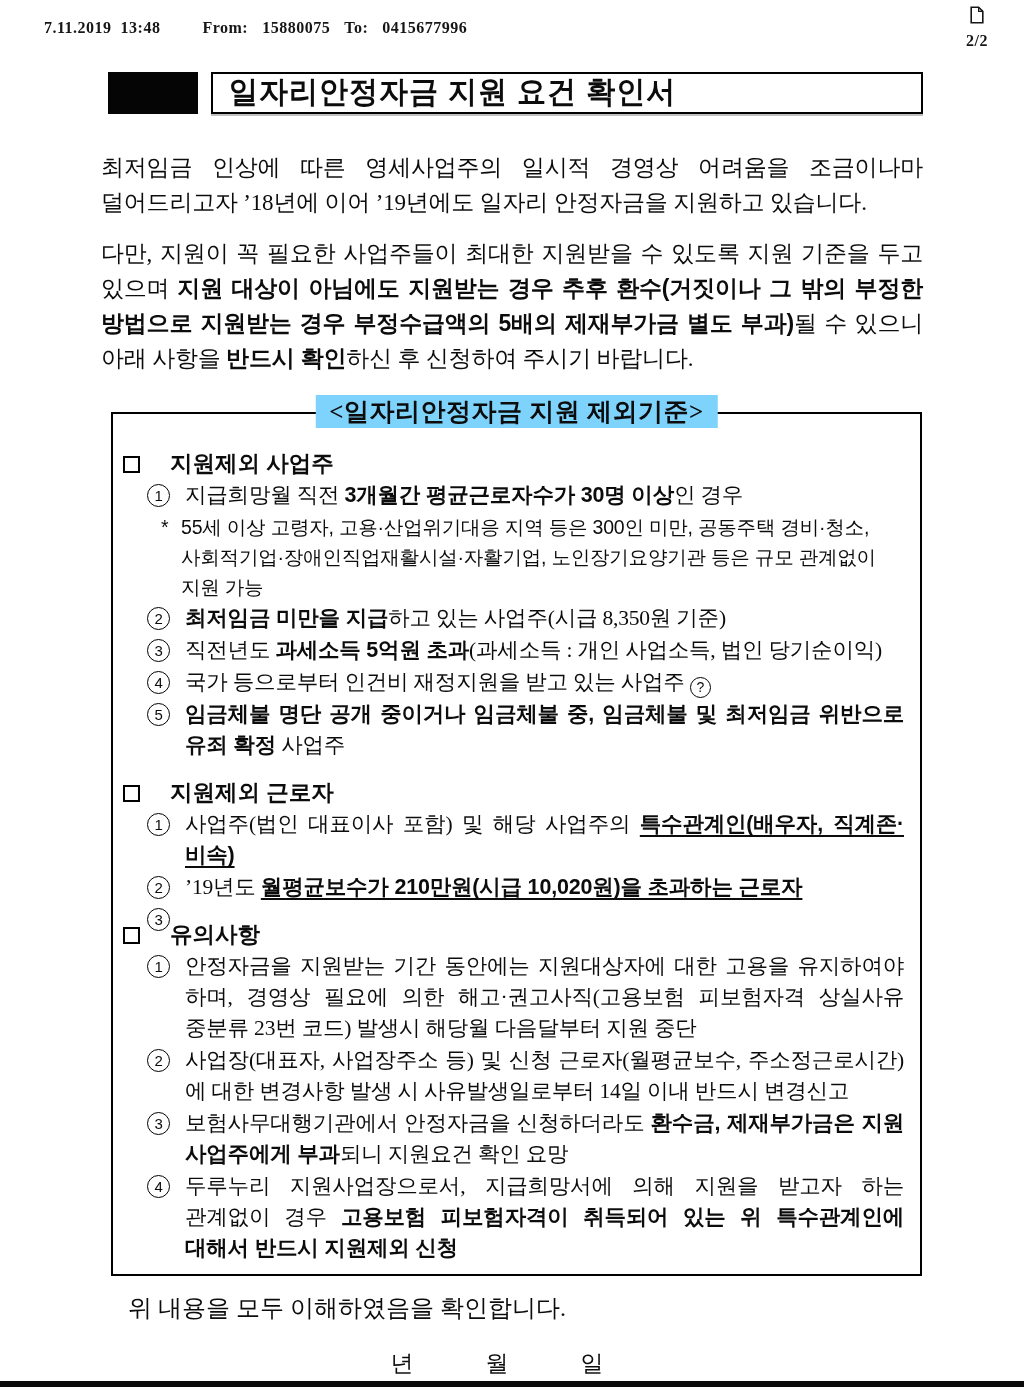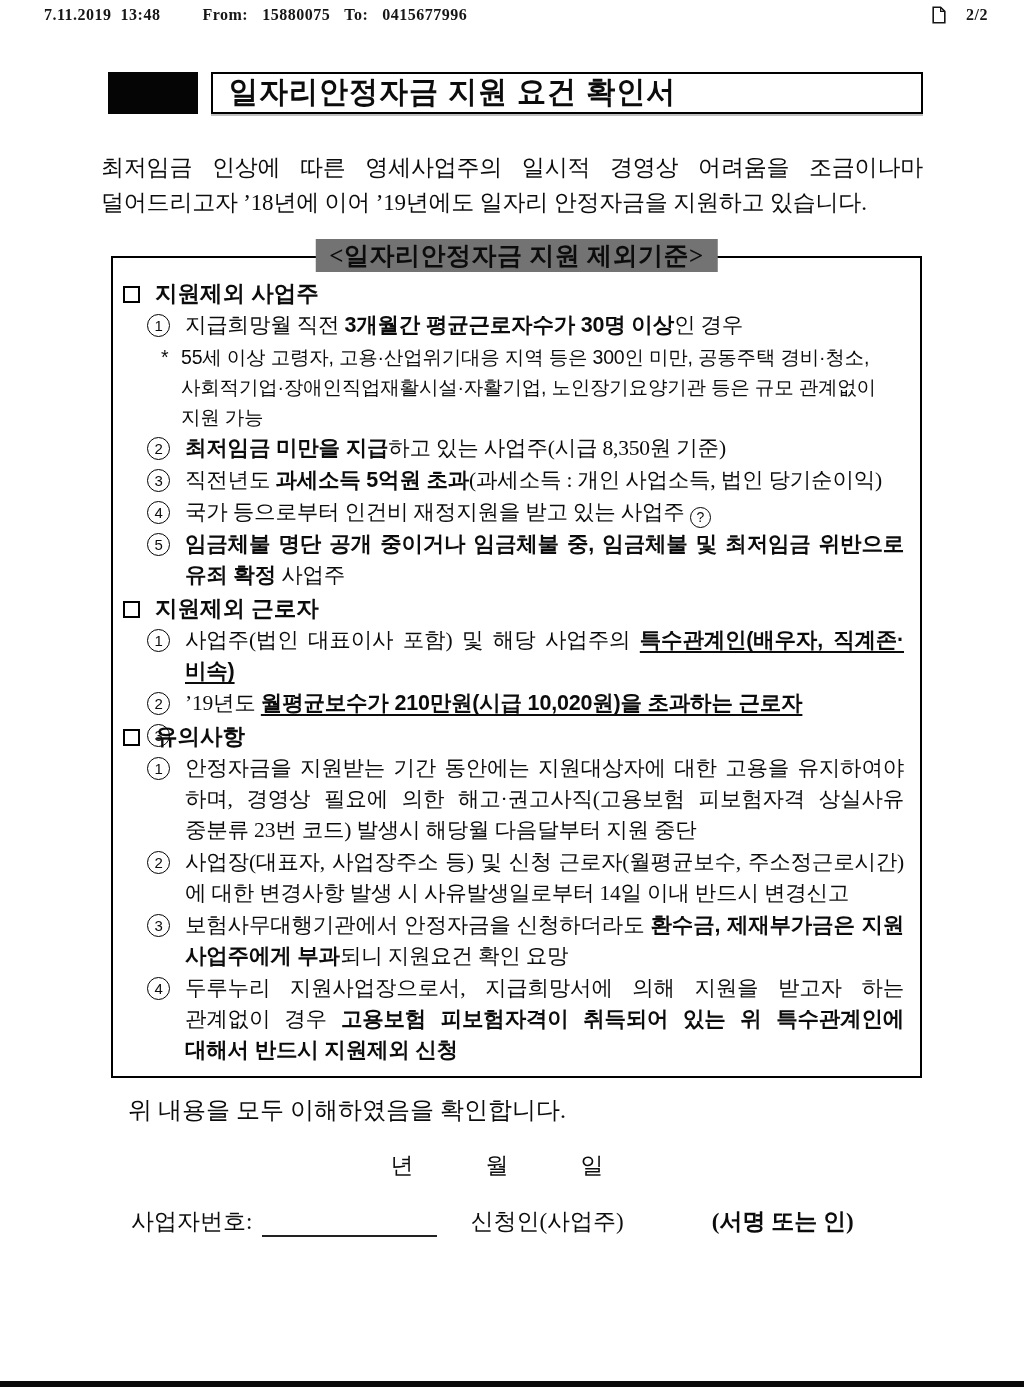--- a/index.html
+++ b/index.html
@@ -13,21 +13,21 @@
   }
 
   
   .fax-header {
     position:absolute; top:6px; left:44px; right:36px;
     display:flex; align-items:center;
     font-family:Liberation Serif, serif;
     font-weight:700; font-size:16px; letter-spacing:.5px; color:#161616;
   }
   .fax-header .seg { margin-right:14px; white-space:pre; }
-  .fax-page { margin-left:auto; display:flex; align-items:center; gap:20px; }
+  .fax-page { margin-left:auto; display:flex; align-items:center; gap:8px;flex-direction:column; }
   .page-icon { display:inline-block; }
 
   
   .page { position:absolute; top:0; left:0; width:1024px; padding:0 101px; }
 
   
   .title-row { margin-top:72px; display:flex; align-items:stretch; }
   .title-mark { width:90px; height:42px; background:#050505; margin-left:7px; flex:0 0 auto; }
   .title-box {
     flex:1; margin-left:13px; border:2px solid #000;
@@ -50,28 +50,28 @@
   .u { text-decoration:underline; text-decoration-thickness:2px; text-underline-offset:4px; }
 
   
   .excl-box {
     position:relative; margin:36px 1px 0 10px;
     border:2px solid #000;
     padding:18px 14px 10px 6px;
   }
   .legend {
     position:absolute; top:-19px; left:50%; transform:translateX(-50%);
-    background:#737373; padding:0 14px; white-space:nowrap;
+    background:#7dd3fc; padding:0 14px; white-space:nowrap;
     font-weight:700; font-size:25px; letter-spacing:.5px;
   }
   .sec-h {
-    display:flex; align-items:center; gap:15px;
+    display:flex; align-items:center; gap:30px;
     font-family:"Liberation Sans","DejaVu Sans",sans-serif;
     font-weight:700; font-size:22.5px; line-height:31px;
-    padding-left:4px; margin-top:2px;
+    padding-left:4px; margin-top:16px;
   }
   .chk {
     width:17px; height:17px; border:2.2px solid #000;
     display:inline-block; flex:0 0 auto; margin-top:2px;
   }
   .item {
     position:relative; padding-left:66px; padding-right:2px;
     font-size:21.5px; line-height:31px; text-align:justify;
     word-break:keep-all; letter-spacing:-.2px; margin-top:1px;
   }
@@ -138,20 +138,21 @@
 <div class="page">
 
   <div class="title-row">
     <div class="title-mark"></div>
     <div class="title-box">
       <span class="doc-title">일자리안정자금 지원 요건 확인서</span>
     </div>
   </div>
 
   <p class="para"><span>최저임금 인상에 따른 영세사업주의 일시적 경영상 어려움을 조금이나마 덜어드리고자 ’18년에 이어 ’19년에도 일자리 안정자금을 지원하고 있습니다.</span></p>
+  <p class="para"><span>다만, 지원이 꼭 필요한 사업주들이 최대한 지원받을 수 있도록 지원 기준을 두고 있으며 </span><span class="b">지원 대상이 아님에도 지원받는 경우 추후 환수(거짓이나 그 밖의 부정한 방법으로 지원받는 경우 부정수급액의 5배의 제재부가금 별도 부과)</span><span>될 수 있으니 아래 사항을 </span><span class="b">반드시 확인</span><span>하신 후 신청하여 주시기 바랍니다.</span></p>
 
   <div class="excl-box">
     <div class="legend">&lt;일자리안정자금 지원 제외기준&gt;</div>
 
     <div class="sec-h">
       <span class="chk"></span>
       <span>지원제외 사업주</span>
     </div>
     <div class="item">
       <span class="cnum">1</span>

